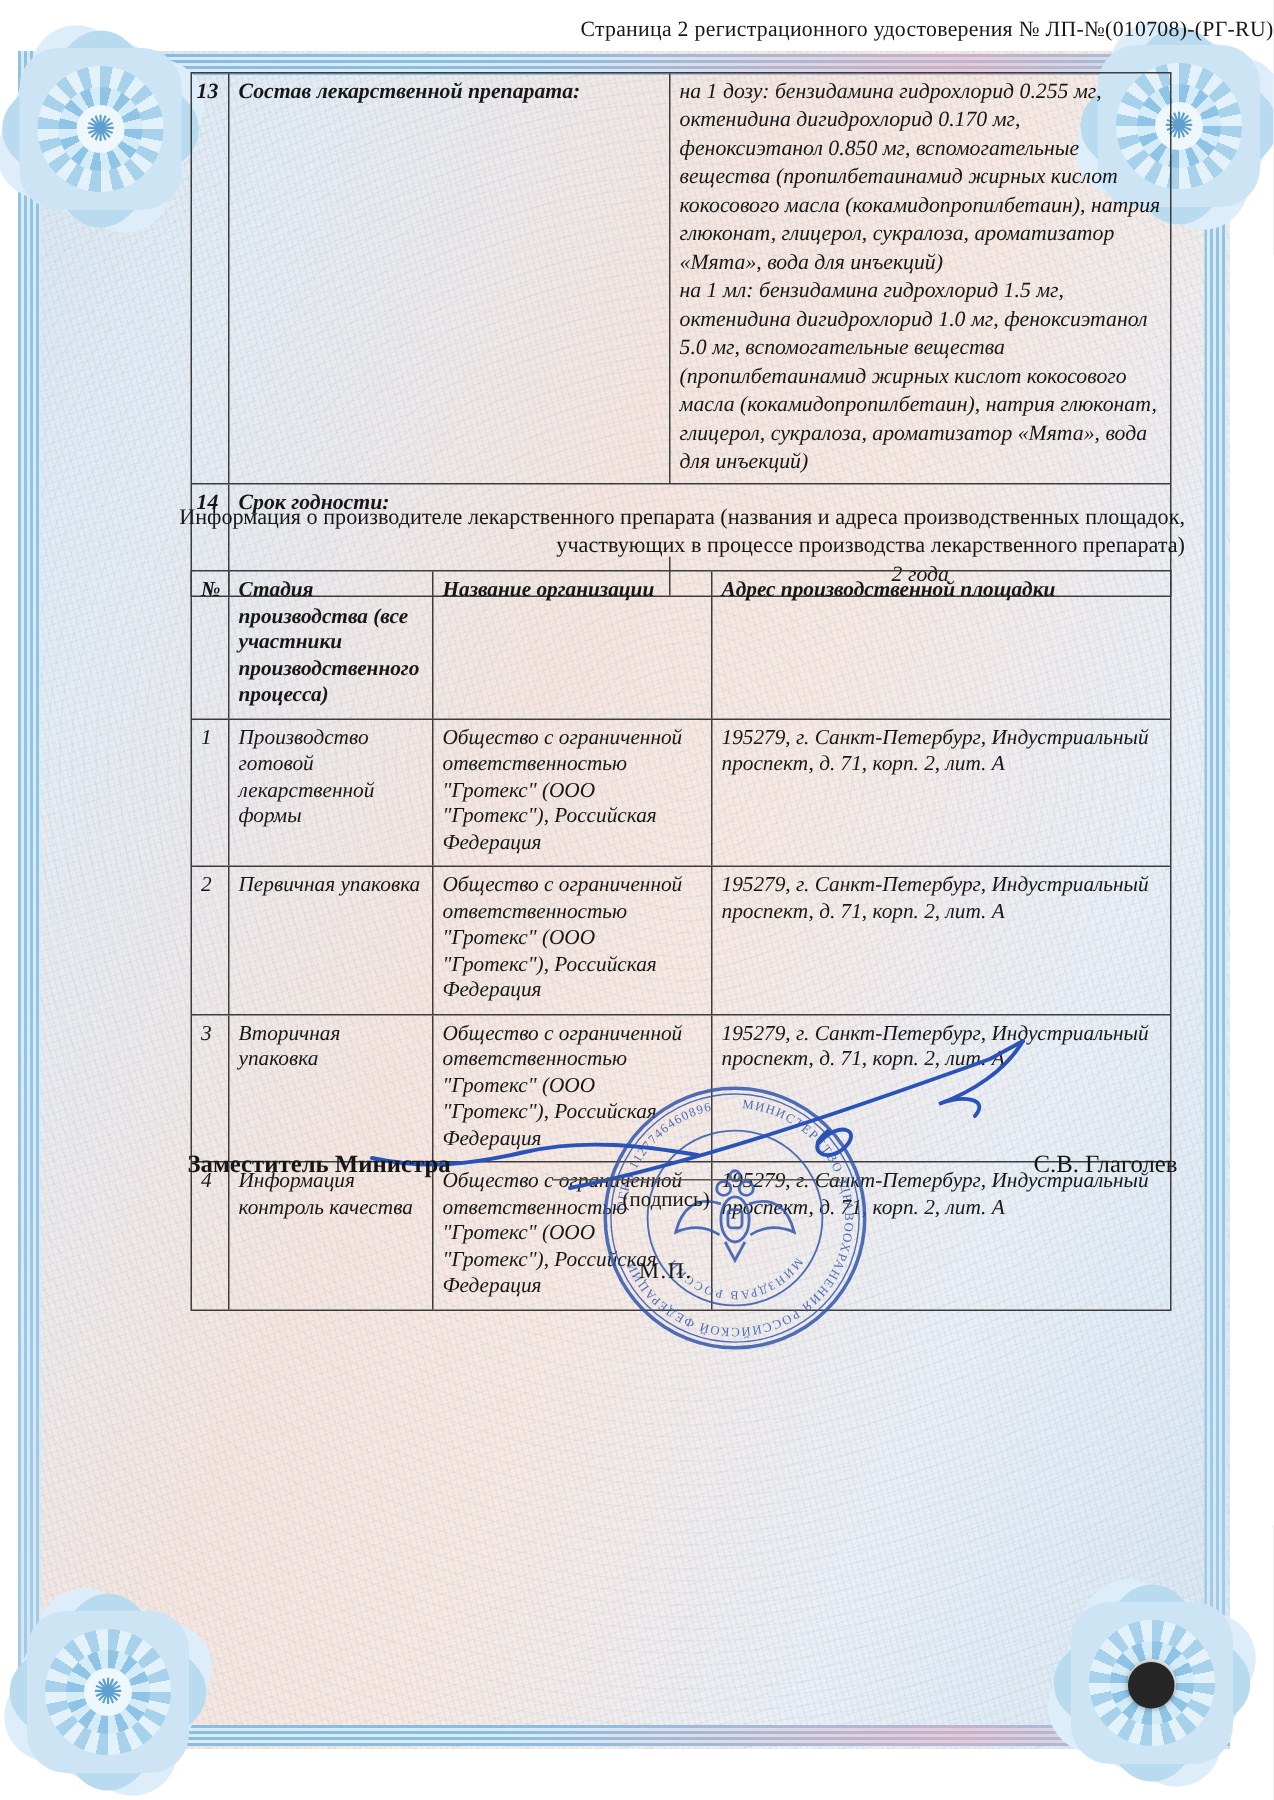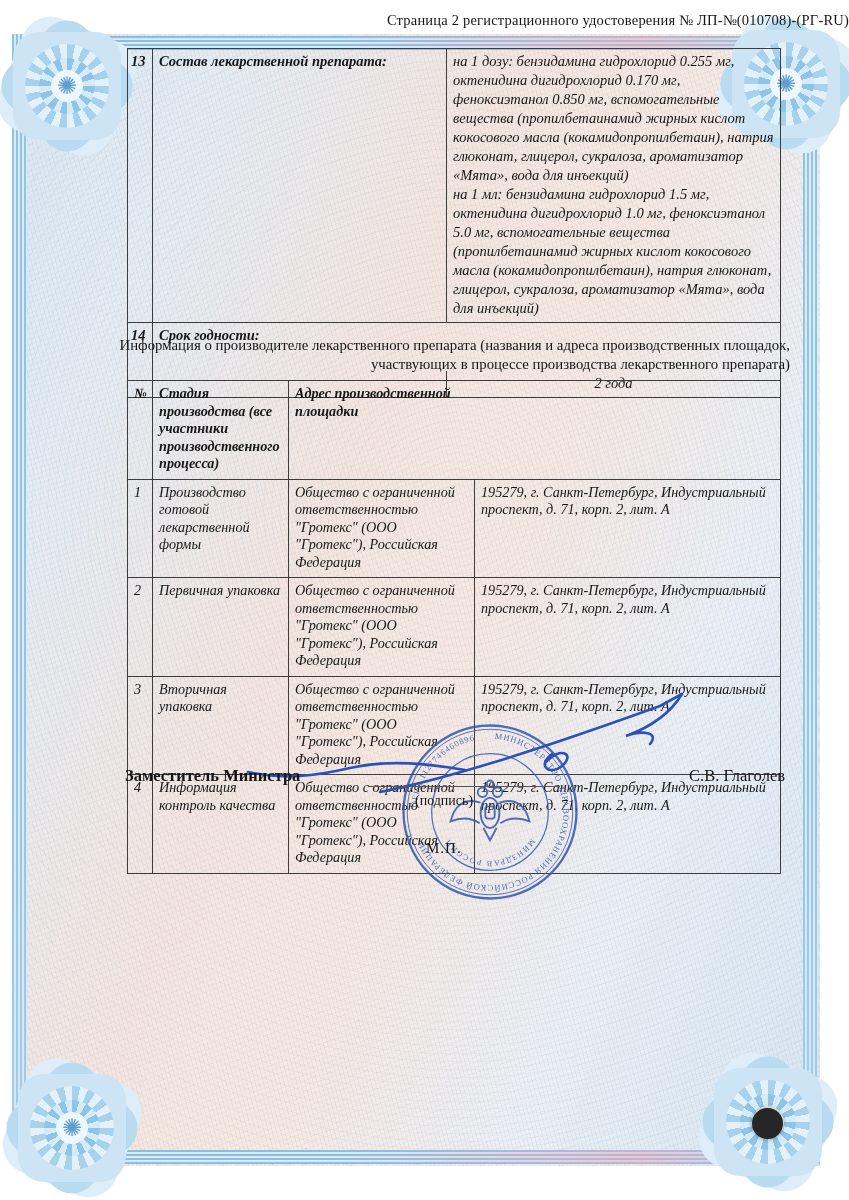--- a/index.html
+++ b/index.html
@@ -139,20 +139,21 @@
       <div class="tcell center">2 года</div>
     </div>
   </div>
 
   <div class="info-note">Информация о производителе лекарственного препарата (названия и адреса производственных площадок, участвующих в процессе производства лекарственного препарата)</div>
 
   <div class="tbl t2 tbl2">
     <div class="trow">
       <div class="tcell num-cell b">№</div>
       <div class="tcell b">Стадия производства (все участники производственного процесса)</div>
+      <div class="tcell b">Название организации</div>
       <div class="tcell b">Адрес производственной площадки</div>
     </div>
     <div class="trow">
       <div class="tcell num-cell">1</div>
       <div class="tcell">Производство готовой лекарственной формы</div>
       <div class="tcell">Общество с ограниченной ответственностью "Гротекс" (ООО "Гротекс"), Российская Федерация</div>
       <div class="tcell">195279, г. Санкт-Петербург, Индустриальный проспект, д. 71, корп. 2, лит. А</div>
     </div>
     <div class="trow">
       <div class="tcell num-cell">2</div>

